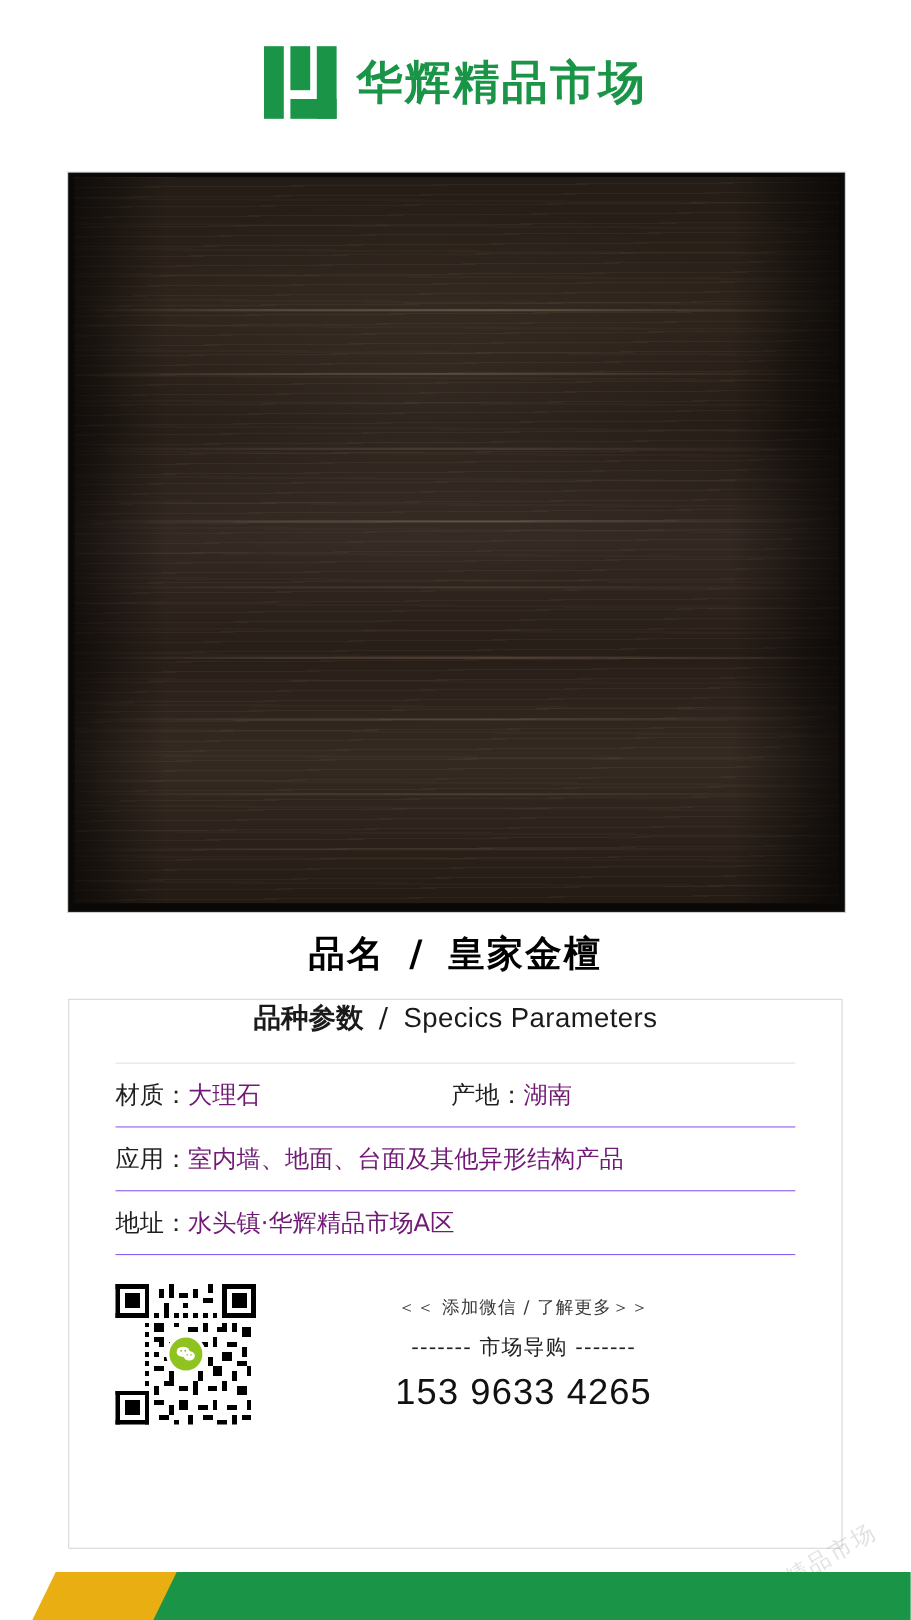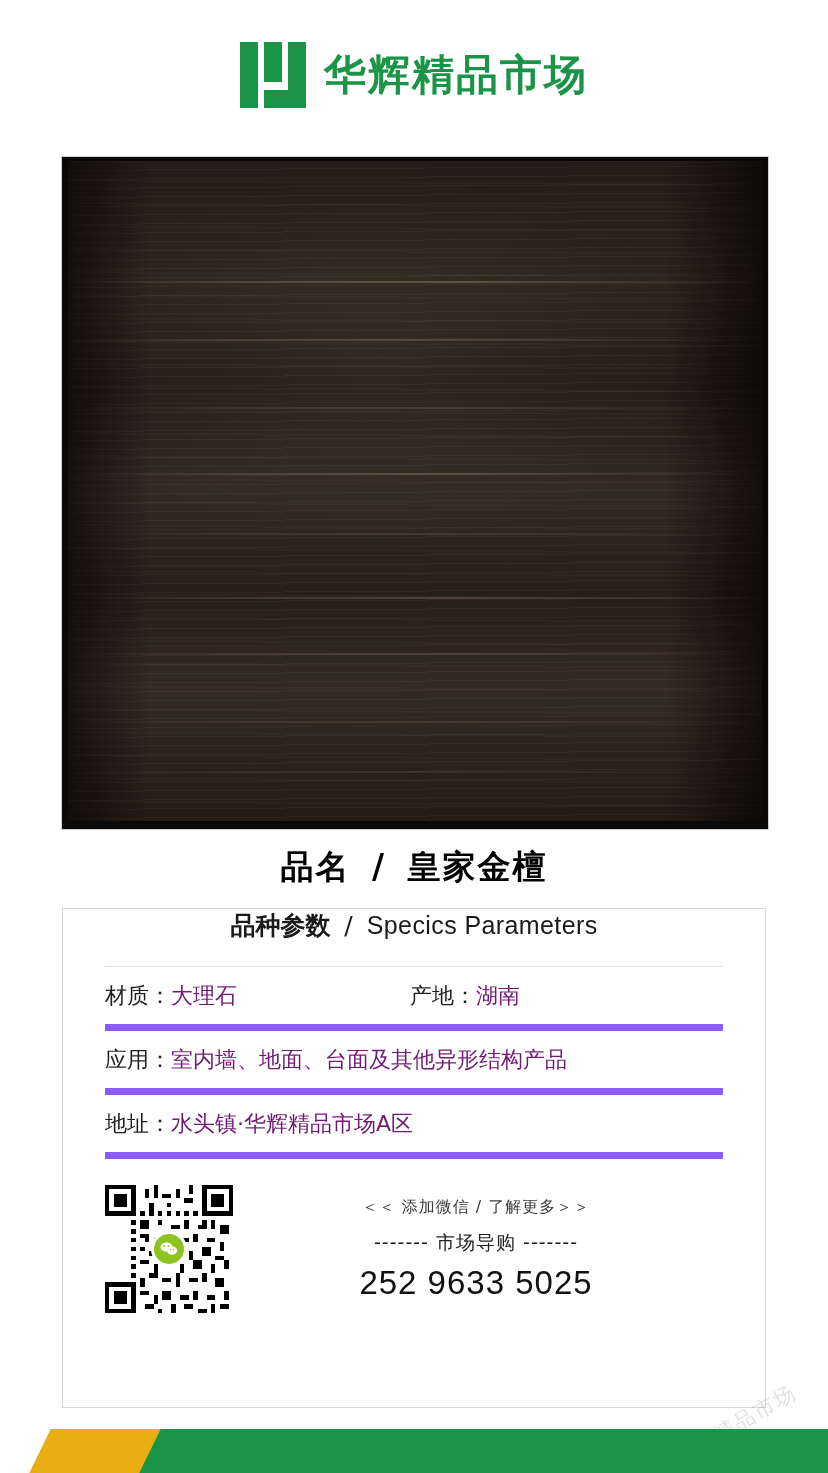--- a/index.html
+++ b/index.html
@@ -140,21 +140,21 @@
   .card-title .sep { font-weight: normal; margin: 0 6px; }
   .card-title .en { font-weight: normal; letter-spacing: 0.4px; font-family:"Liberation Sans",sans-serif;}
 
   .spec-list {
     margin: 24px 42px 0 42px;
   }
   .spec-row {
     display: flex;
     align-items: center;
     height: 57px;
-    border-bottom: 7px solid #8b5cf6;
+    border-bottom: 1px solid #8b5cf6;
     font-size: 22px;
     color: #1f1f1f;
     font-family: "DejaVu Sans", "Liberation Sans", sans-serif;
   }
   .spec-row:first-child { border-top: 1px solid #e3e3e3; }
   .spec-cell { display: flex; align-items: baseline; }
   .spec-cell.left  { width: 305px; }
   .spec-cell.full  { width: 100%; }
   .spec-label { color: #1f1f1f; }
   .spec-value { color: #701a75; }
@@ -440,21 +440,21 @@
           <circle cx="8.4" cy="3.9" r="0.85" fill="#8fc320"></circle>
           <circle cx="10.3" cy="7.7" r="0.7" fill="#8fc320"></circle>
           <circle cx="13.6" cy="7.7" r="0.7" fill="#8fc320"></circle>
         </svg>
       </span>
     </div>
 
     <div class="contact-text">
       <div class="contact-line1">＜＜ 添加微信 / 了解更多＞＞</div>
       <div class="contact-line2">------- 市场导购 -------</div>
-      <div class="contact-phone">252 9633 5025</div>
+      <div class="contact-phone">153 9633 4265</div>
     </div>
   </div>
 </div>
 
 <div class="watermark">华辉精品市场</div>
 
 <div class="footer">
   <div class="seg yellow"></div>
   <div class="seg green"></div>
 </div>

